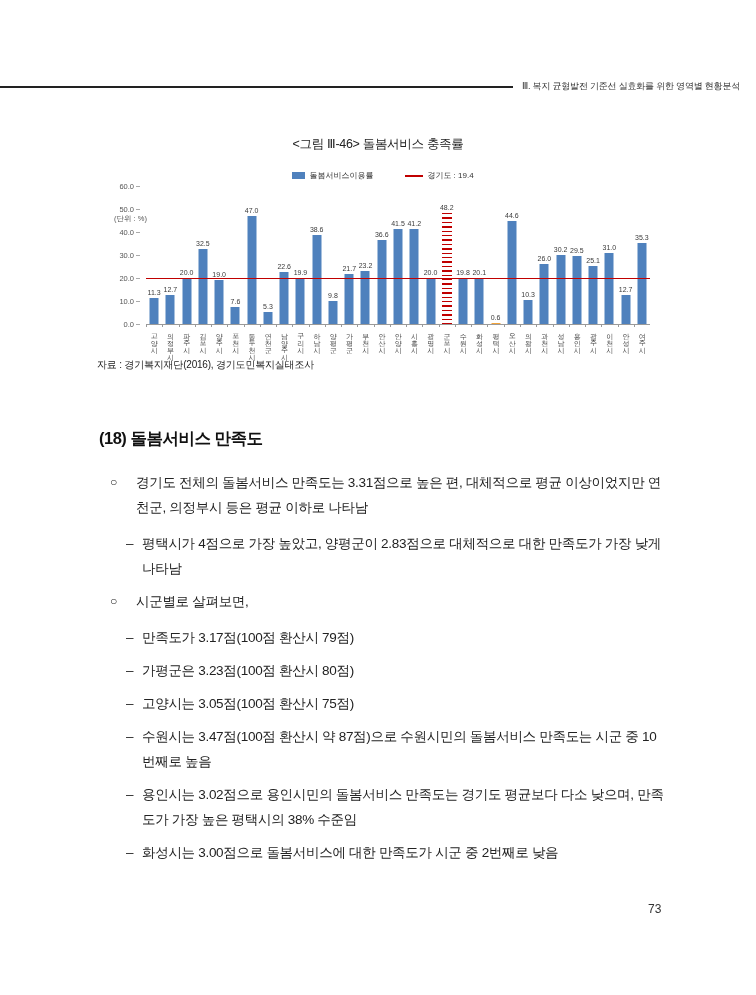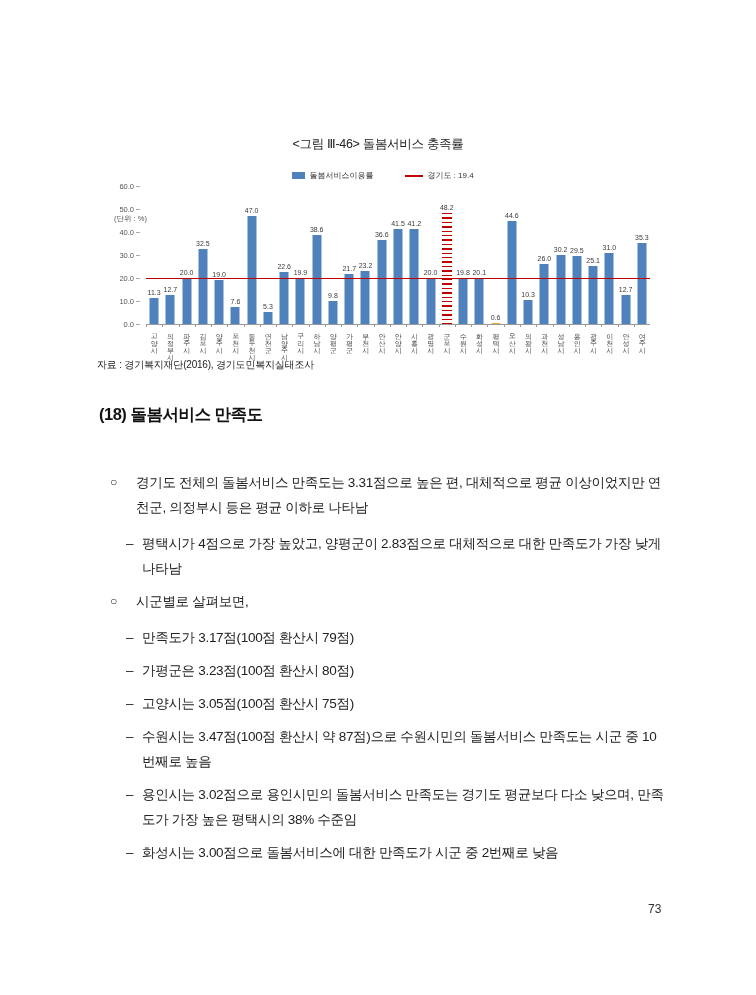--- a/index.html
+++ b/index.html
@@ -32,38 +32,42 @@
   .refline{position:absolute;left:0;right:0;border-top:1.4px solid #c00000;z-index:5;}
   .ticks{position:absolute;left:36px;top:164px;width:504px;height:3px;
     background:repeating-linear-gradient(to right,#9a9a9a 0 1px,transparent 1px 16.26px);}
   .xlabels{position:absolute;left:36px;top:168px;width:504px;display:flex;}
   .xlabel{flex:1;text-align:center;}
   .xlabel span{writing-mode:vertical-rl;text-orientation:upright;font-size:7px;line-height:1.05;color:#444;}
   
   .notes{position:absolute;top:358px;left:97px;width:566px;font-size:10px;line-height:1.4;
     color:#222;letter-spacing:-0.2px;}
   
-  .section-heading{position:absolute;top:404px;left:99px;font-size:16.5px;font-weight:bold;
+  .section-heading{position:absolute;top:428px;left:99px;font-size:16.5px;font-weight:bold;
     color:#111;letter-spacing:-0.5px;}
   .bullets{position:absolute;top:470px;left:110px;width:556px;font-size:13.5px;color:#222;
     letter-spacing:-0.3px;}
   .bullet{display:flex;line-height:25px;}
   .bullet.l1{margin-bottom:11px;}
   .bullet.l2{margin-left:16px;margin-bottom:8px;}
   .bullet.l1 .marker{width:26px;flex:0 0 26px;font-size:12px;}
   .bullet.l2 .marker{width:16px;flex:0 0 16px;}
   .bullet .btext{flex:1;}
   
   .page-number{position:absolute;top:902px;left:648px;font-size:12px;color:#333;}
 </style>
 </head>
 <body>
 
 <div class="page">
 
+  <div class="header">
+    <div class="header-rule"></div>
+    <span class="header-text">Ⅲ. 복지 균형발전 기준선 실효화를 위한 영역별 현황분석</span>
+  </div>
 
   <div class="fig-title">&lt;그림 Ⅲ-46&gt; 돌봄서비스 충족률</div>
 
   <div class="chart">
     <div class="unit-label">(단위 : %)</div>
     <div class="legend">
         <div class="legend-item">
           <span class="swatch-bar"></span>
           <span>돌봄서비스이용률</span>
         </div>

